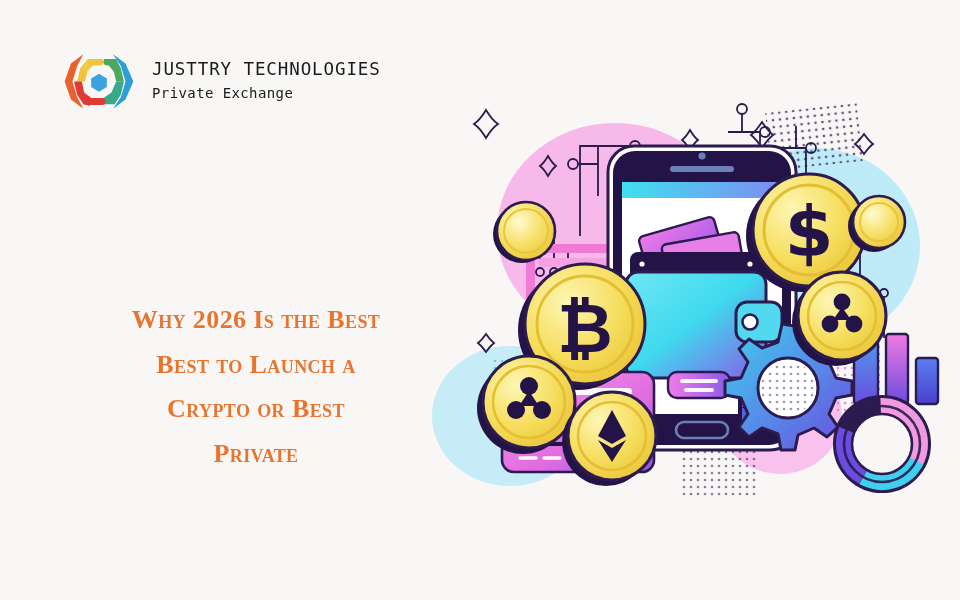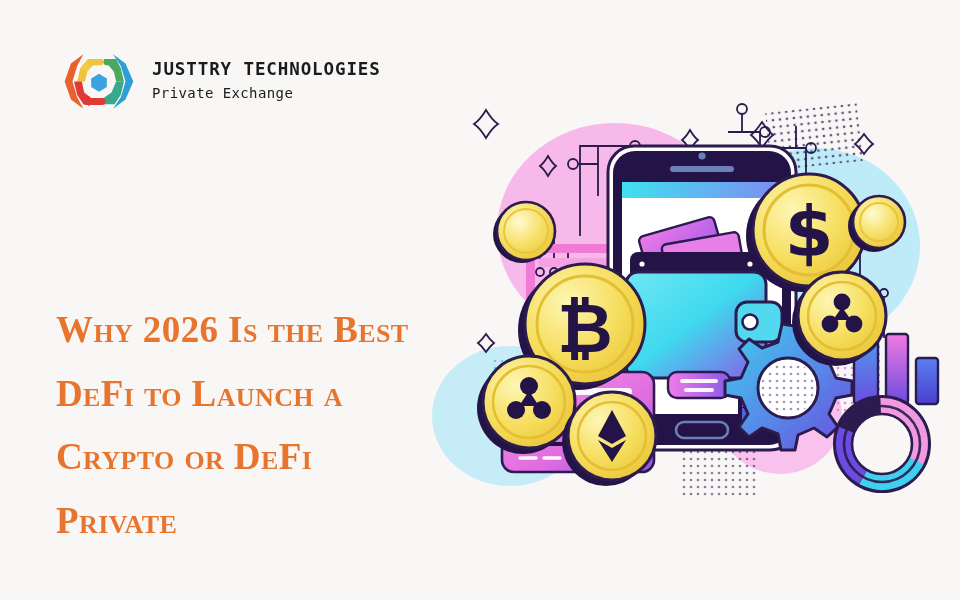--- a/index.html
+++ b/index.html
@@ -13,35 +13,35 @@
 
   
   .brand {
     position:absolute; left:60px; top:48px;
     display:flex; align-items:center; gap:14px;
   }
   .brand-mark { width:78px; height:66px; flex:0 0 auto; }
   .brand-text { display:flex; flex-direction:column; justify-content:center; }
   .brand-name {
     font-family:"DejaVu Sans Mono", monospace;
-    font-size:17.5px; font-weight:700; letter-spacing:0.9px;
+    font-size:17.5px; font-weight:400; letter-spacing:0.9px;
     color:#1b1b1b; line-height:1.15; white-space:nowrap;
   }
   .brand-sub {
     font-family:"DejaVu Sans Mono", monospace;
     font-size:14px; font-weight:500; letter-spacing:0.4px;
     color:#1b1b1b; line-height:1.3; margin-top:5px; white-space:nowrap;
   }
 
   
   .headline {
     position:absolute; left:56px; top:298px; width:400px;
-    text-align:left;
+    text-align:center;
     font-family:"Liberation Serif", "DejaVu Serif", serif;
-    font-size:37px; font-weight:700;
+    font-size:26px; font-weight:700;
     font-variant:small-caps;
     color:#e8752e;
     line-height:1.72;
     letter-spacing:0.4px;
   }
   .headline .ln { display:block; white-space:nowrap; }
 
   
   .art { position:absolute; left:430px; top:86px; width:530px; height:420px; }
   .art svg { display:block; width:100%; height:100%; }
@@ -76,22 +76,22 @@
     </svg>
   </span>
   <span class="brand-text">
     <span class="brand-name">JUSTTRY TECHNOLOGIES</span>
     <span class="brand-sub">Private Exchange</span>
   </span>
 </div>
 
 <h1 class="headline">
   <span class="ln">Why 2026 Is the Best</span>
-  <span class="ln">DeFi to Launch a</span>
-  <span class="ln">Crypto or DeFi</span>
+  <span class="ln">Best to Launch a</span>
+  <span class="ln">Crypto or Best</span>
   <span class="ln">Private</span>
 </h1>
 
 <div class="art">
 <svg viewBox="0 0 530 420" xmlns="http://www.w3.org/2000/svg">
   <defs>
     <linearGradient id="gScreenBar" x1="0" y1="0" x2="1" y2="0">
       <stop offset="0%" stop-color="#3fe0f0"></stop>
           <stop offset="100%" stop-color="#7f8cf0"></stop>
     </linearGradient>

